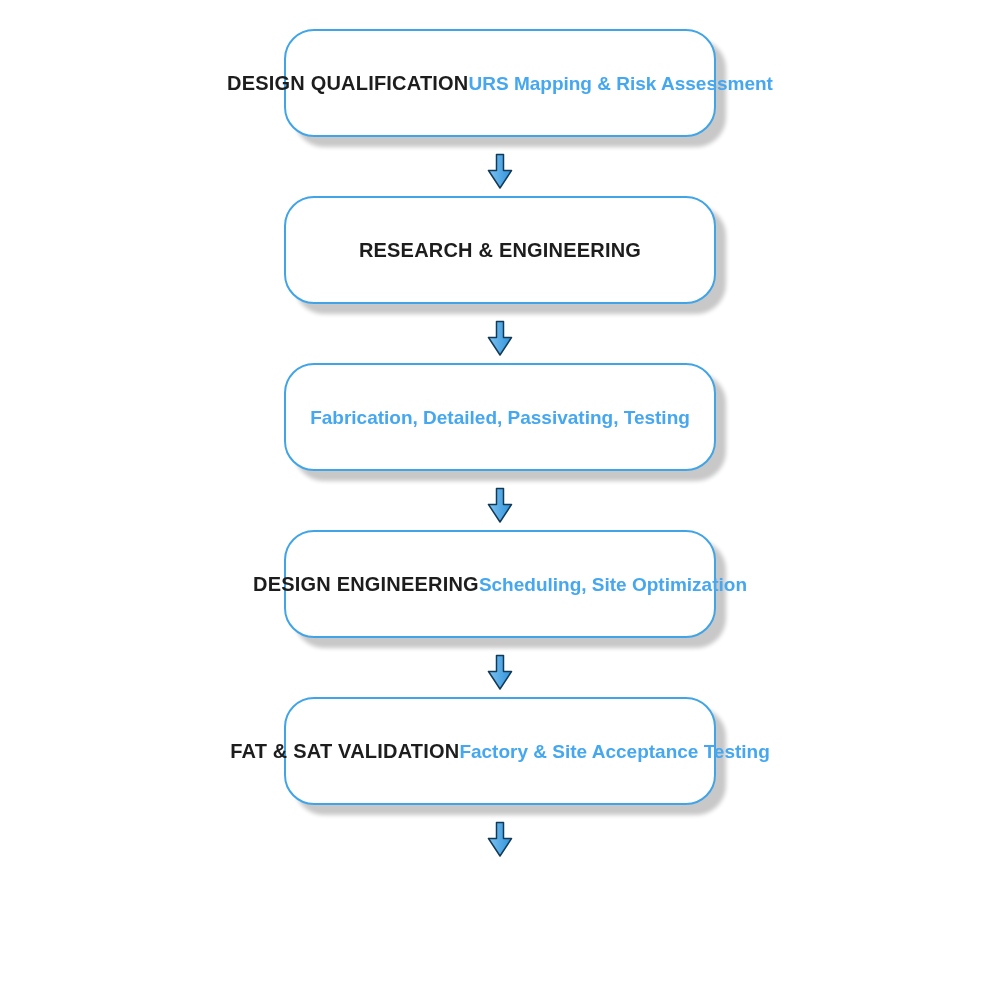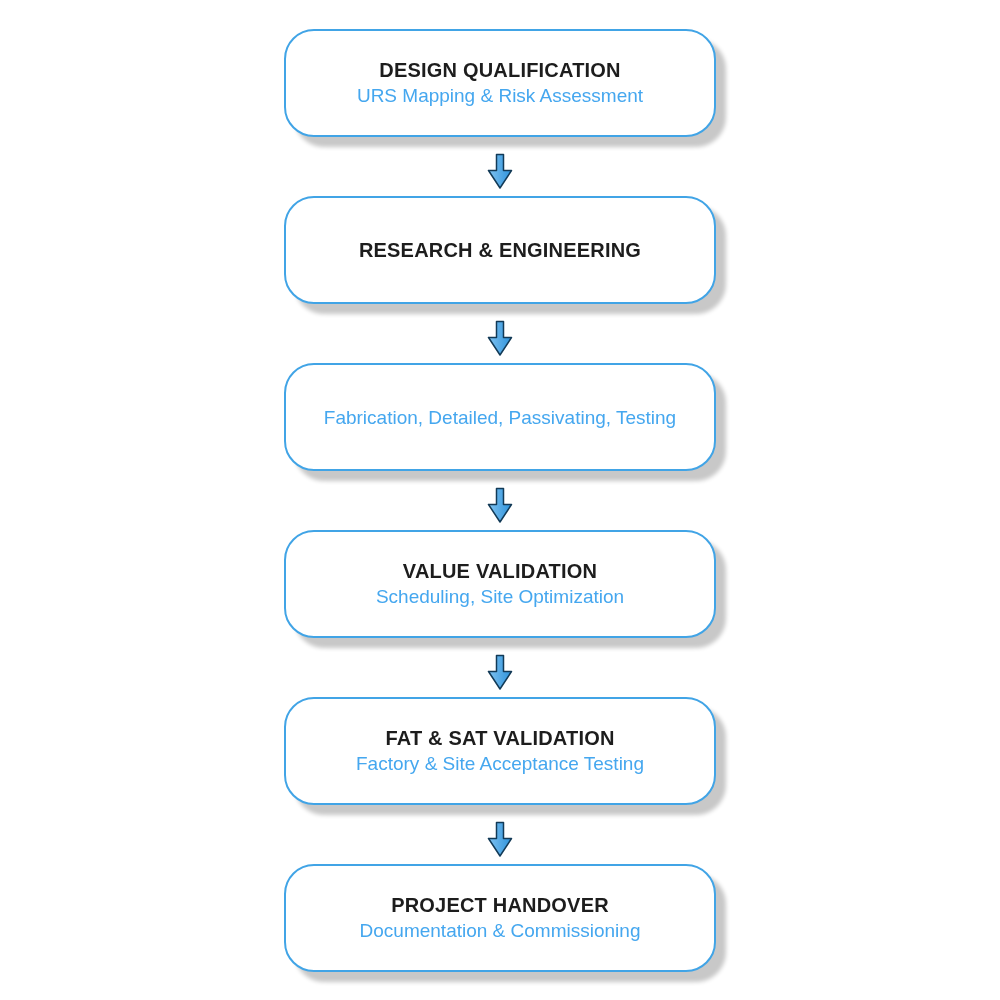--- a/index.html
+++ b/index.html
@@ -17,37 +17,36 @@
     align-items: center;
   }
   .flow-box {
     width: 432px;
     height: 108px;
     background: #ffffff;
     border: 2.5px solid #41a4e6;
     border-radius: 30px;
     box-shadow: 10px 10px 4px #c8c8c8;
     display: flex;
-    flex-direction: column;
     align-items: center;
     justify-content: center;
     text-align: center;
     flex-shrink: 0;
   }
   .step-title {
     font-size: 20px;
     font-weight: bold;
     color: #1d1d1d;
     letter-spacing: 0.2px;
     line-height: 25px;
     white-space: nowrap;
   }
   .step-subtitle {
     font-size: 19px;
-    font-weight: normal;
+    font-weight: bold;
     color: #45a7ef;
     line-height: 25px;
     white-space: nowrap;
   }
   .arrow-wrap {
     height: 37px;
     margin: 16px 0 6px 0;
     display: flex;
     align-items: center;
     justify-content: center;
@@ -94,39 +93,35 @@
     <div class="step-subtitle">Fabrication, Detailed, Passivating, Testing</div>
   </div>
 
   <div class="arrow-wrap">
     <svg width="26" height="37" viewBox="0 0 26 37">
       <polygon points="9.5,1.5 16.5,1.5 16.5,17.5 24.5,17.5 13,35 1.5,17.5 9.5,17.5" fill="url(#arrowGrad)" stroke="#123a57" stroke-width="1.5" stroke-linejoin="round"></polygon>
     </svg>
   </div>
 
   <div class="flow-box">
-    <div class="step-title">VALUE VALIDATION</div>
+    <div class="step-title">DESIGN ENGINEERING</div>
     <div class="step-subtitle">Scheduling, Site Optimization</div>
   </div>
 
   <div class="arrow-wrap">
     <svg width="26" height="37" viewBox="0 0 26 37">
       <polygon points="9.5,1.5 16.5,1.5 16.5,17.5 24.5,17.5 13,35 1.5,17.5 9.5,17.5" fill="url(#arrowGrad)" stroke="#123a57" stroke-width="1.5" stroke-linejoin="round"></polygon>
     </svg>
   </div>
 
   <div class="flow-box">
     <div class="step-title">FAT &amp; SAT VALIDATION</div>
     <div class="step-subtitle">Factory &amp; Site Acceptance Testing</div>
   </div>
 
   <div class="arrow-wrap">
     <svg width="26" height="37" viewBox="0 0 26 37">
       <polygon points="9.5,1.5 16.5,1.5 16.5,17.5 24.5,17.5 13,35 1.5,17.5 9.5,17.5" fill="url(#arrowGrad)" stroke="#123a57" stroke-width="1.5" stroke-linejoin="round"></polygon>
     </svg>
   </div>
 
-  <div class="flow-box">
-    <div class="step-title">PROJECT HANDOVER</div>
-    <div class="step-subtitle">Documentation &amp; Commissioning</div>
-  </div>
 
 </div>
 
 </body></html>

